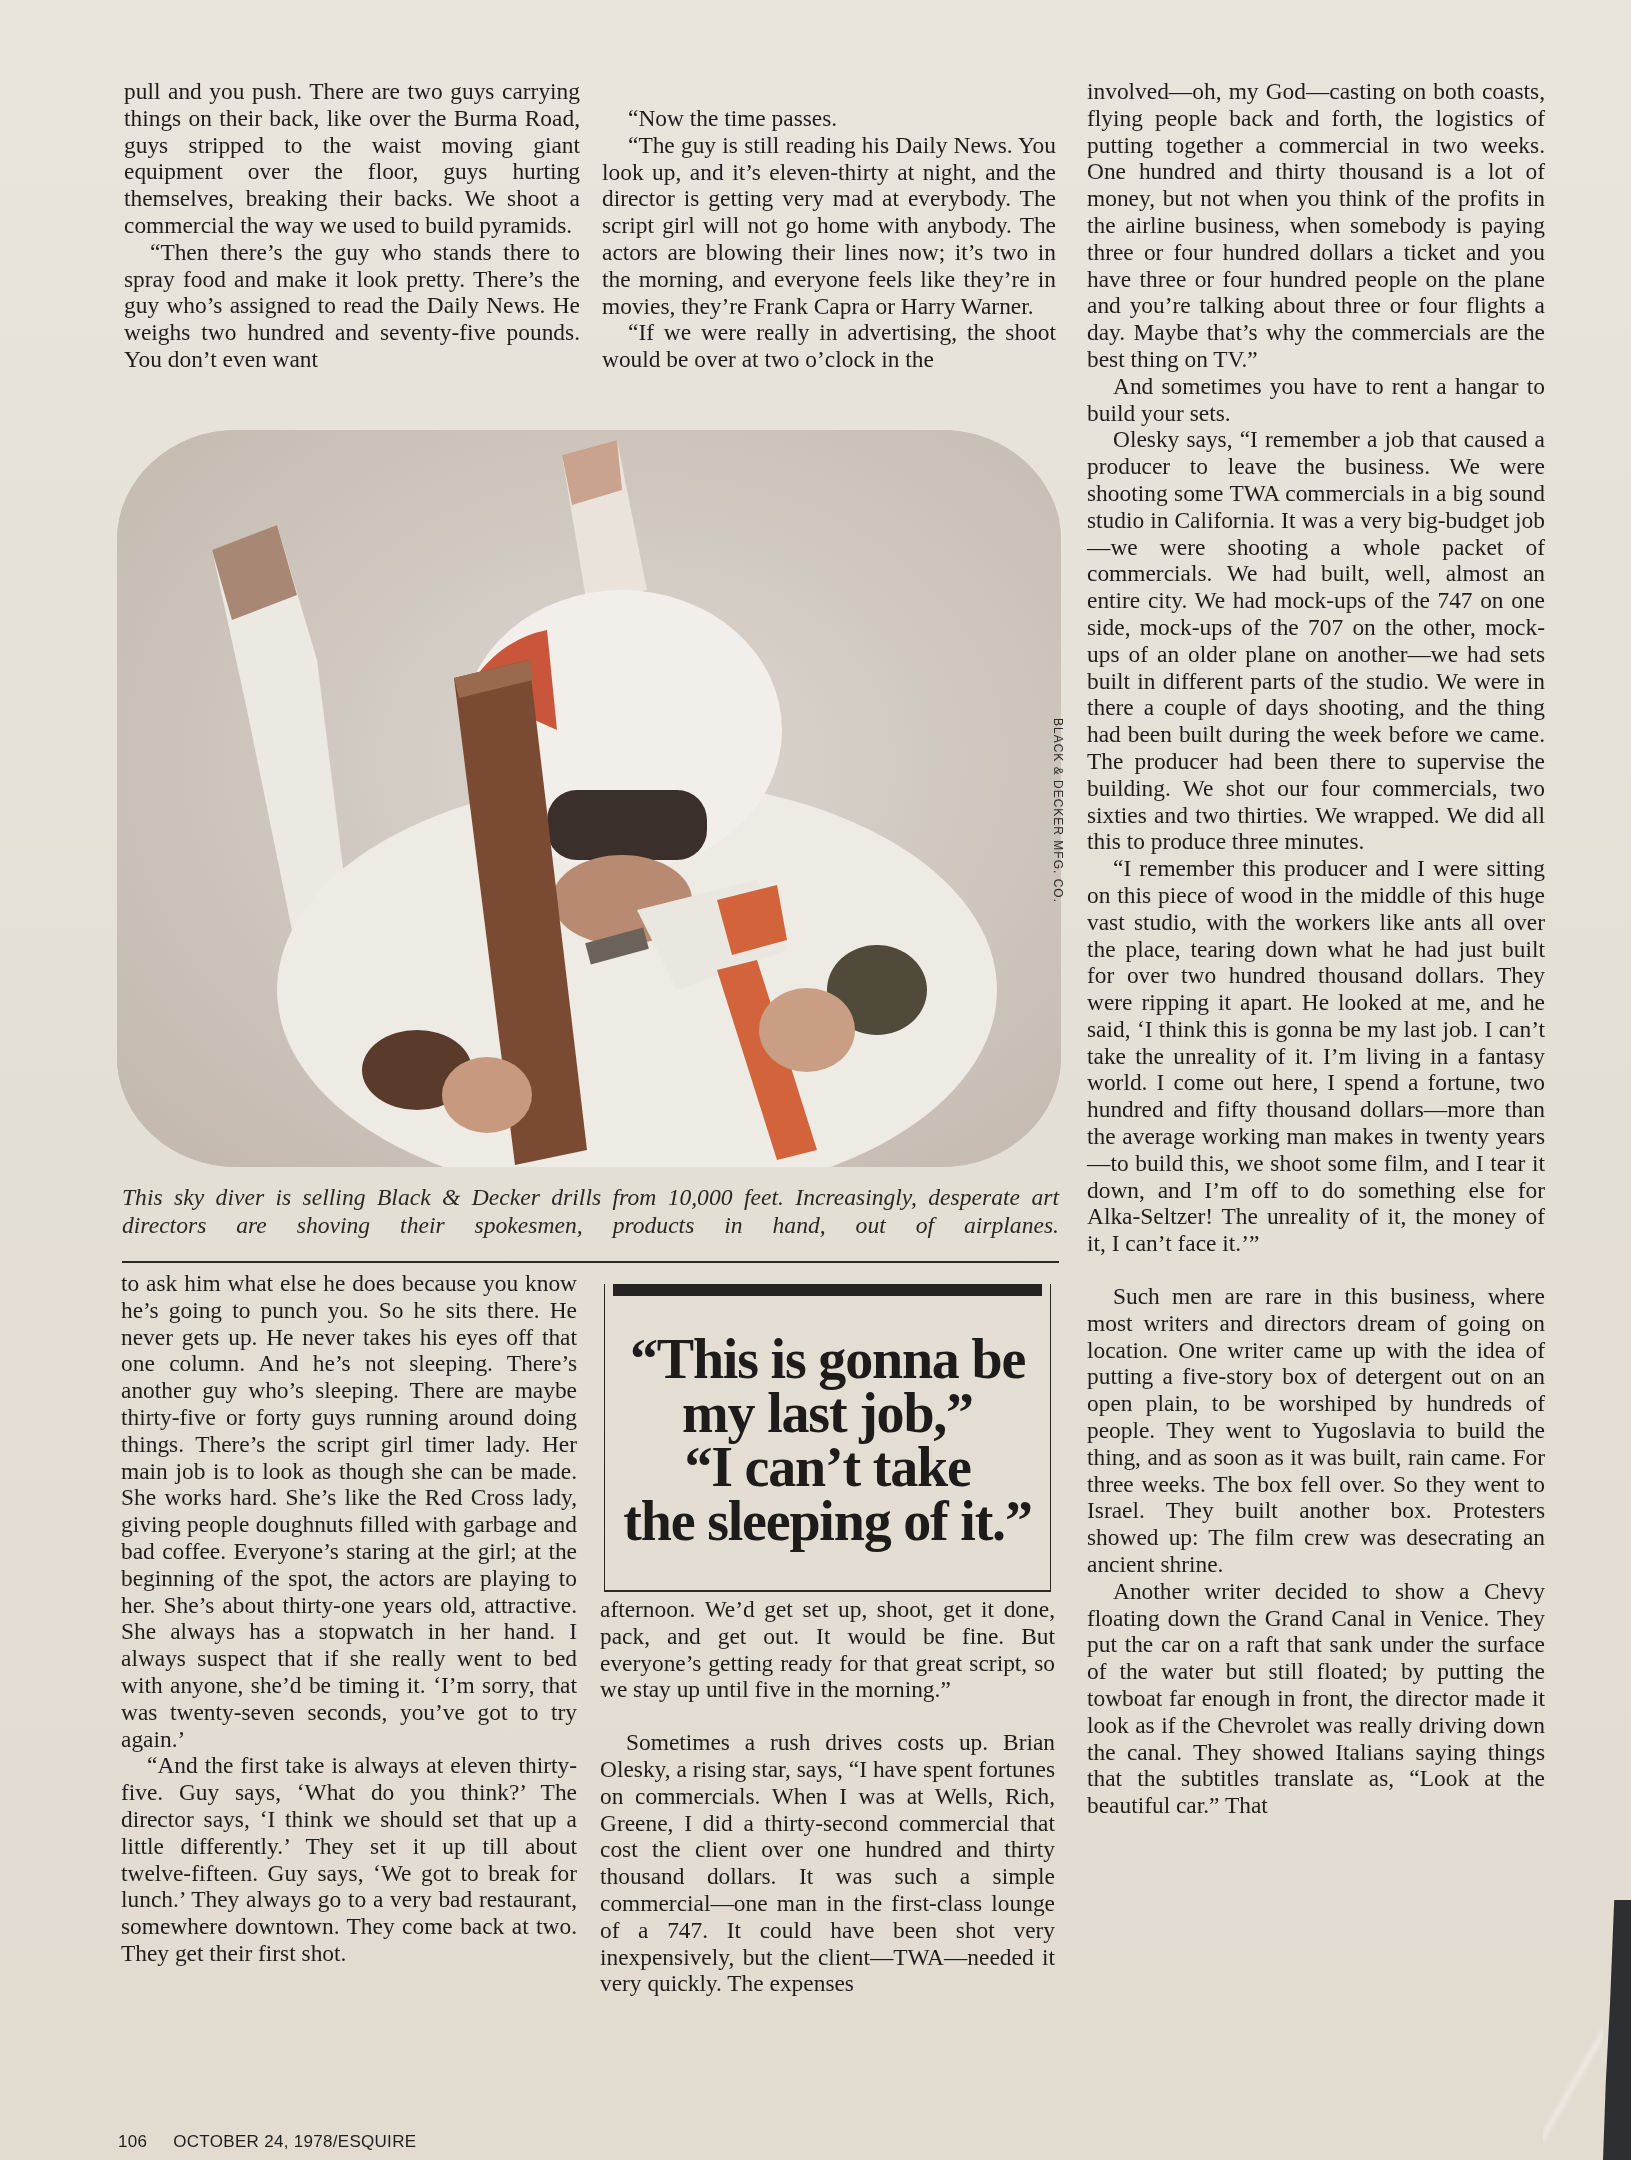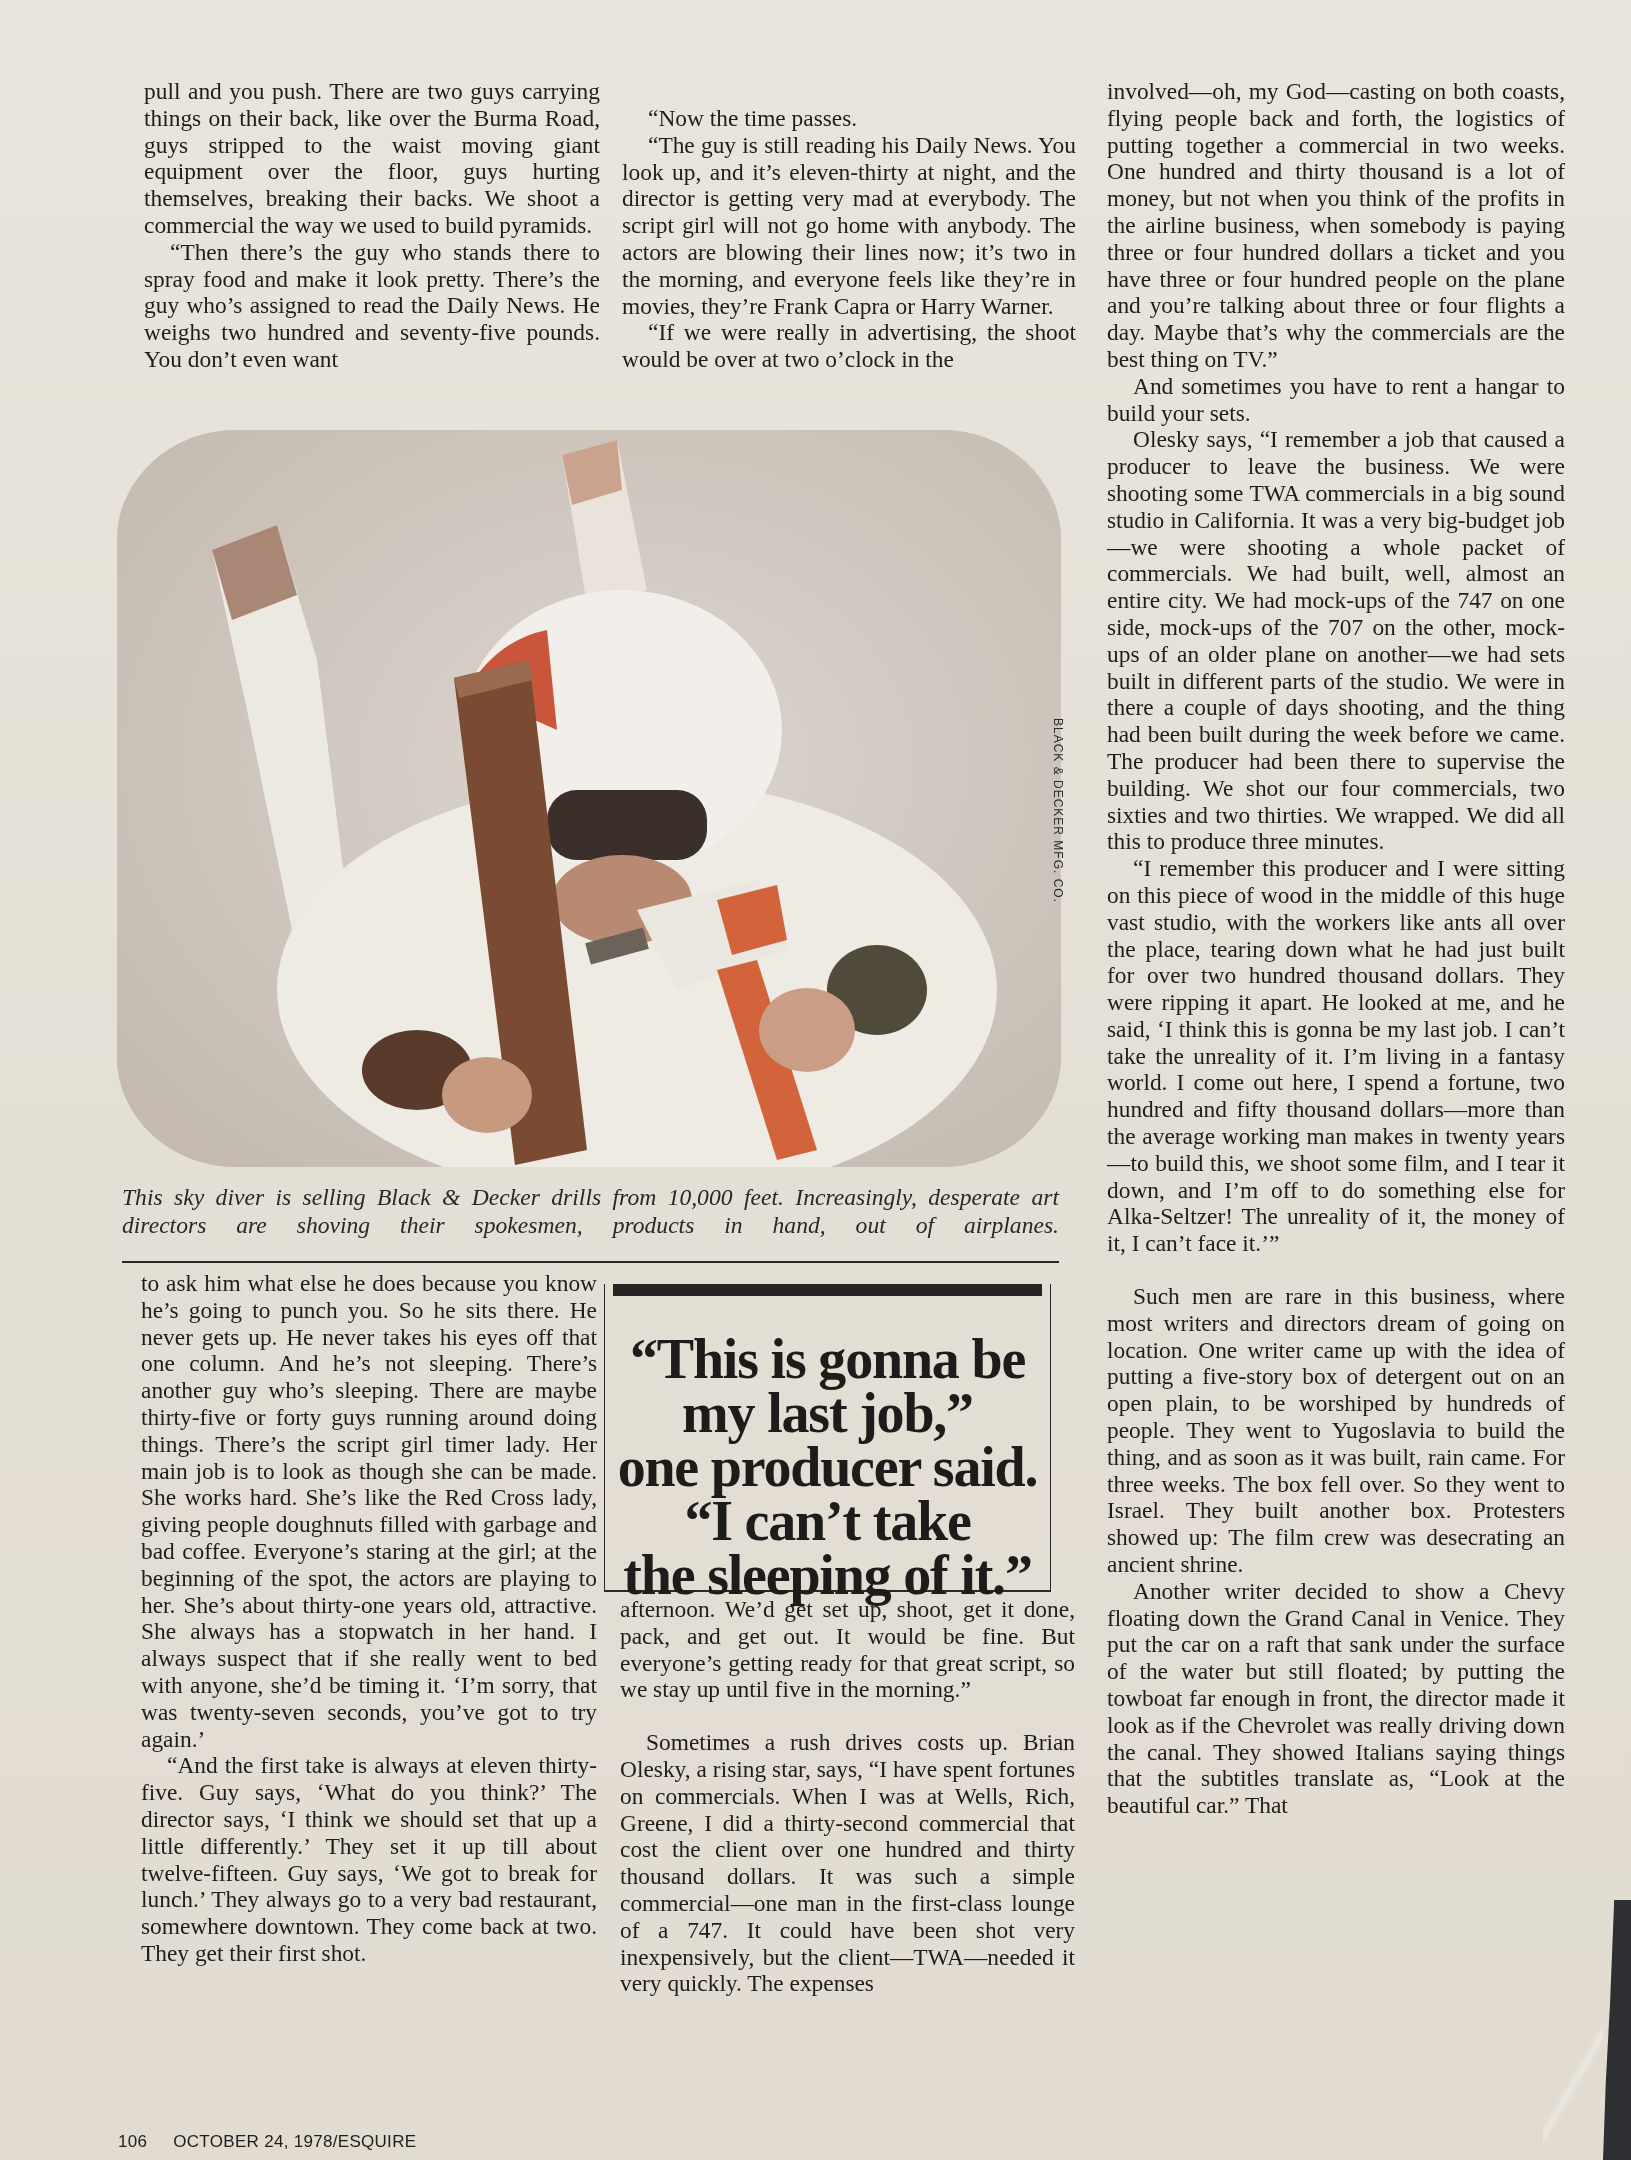--- a/index.html
+++ b/index.html
@@ -19,21 +19,20 @@
       clip-path: polygon(40% 0, 100% 0, 100% 100%, 0 100%, 10% 70%, 25% 40%);
     }
     .fold {
       position: absolute; right: 28px; top: 2010px; width: 60px; height: 150px;
       background: linear-gradient(120deg, rgba(0,0,0,0) 45%, rgba(255,255,255,0.35) 50%, rgba(0,0,0,0) 55%);
     }
     .col {
       position: absolute;
       font-size: 23.4px; line-height: 26.8px;
       text-align: justify;
-      margin-left: 20px;
     }
     .col p { margin: 0; text-indent: 0; }
     .col p.ind { text-indent: 26px; }
     .col p.gap { margin-top: 26px; }
     #col1-top { left: 124px; top: 78px; width: 456px; }
     #col2-top { left: 602px; top: 105px; width: 454px; }
     #col3 { left: 1087px; top: 78px; width: 458px; }
     #col1-bot { left: 121px; top: 1270px; width: 456px; }
     #col2-bot { left: 600px; top: 1596px; width: 455px; }
 
@@ -149,21 +148,20 @@
   <div class="col" id="col1-bot">
     <p>to ask him what else he does because you know he’s going to punch you. So he sits there. He never gets up. He never takes his eyes off that one column. And he’s not sleeping. There’s another guy who’s sleeping. There are maybe thirty-five or forty guys running around doing things. There’s the script girl timer lady. Her main job is to look as though she can be made. She works hard. She’s like the Red Cross lady, giving people doughnuts filled with garbage and bad coffee. Everyone’s staring at the girl; at the beginning of the spot, the actors are playing to her. She’s about thirty-one years old, attractive. She always has a stopwatch in her hand. I always suspect that if she really went to bed with anyone, she’d be timing it. ‘I’m sorry, that was twenty-seven seconds, you’ve got to try again.’</p>
     <p class="ind">“And the first take is always at eleven thirty-five. Guy says, ‘What do you think?’ The director says, ‘I think we should set that up a little differently.’ They set it up till about twelve-fifteen. Guy says, ‘We got to break for lunch.’ They always go to a very bad restaurant, somewhere downtown. They come back at two. They get their first shot.</p>
   </div>
 
   <div class="pullquote">
     <div class="bar"></div>
     <div class="qtext">
       <span>“This is gonna be</span>
       <span>my last job,”</span>
-      <span>one producer said.</span>
       <span>“I can’t take</span>
       <span>the sleeping of it.”</span>
     </div>
   </div>
 
   <div class="col" id="col2-bot">
     <p>afternoon. We’d get set up, shoot, get it done, pack, and get out. It would be fine. But everyone’s getting ready for that great script, so we stay up until five in the morning.”</p>
     <p class="ind gap">Sometimes a rush drives costs up. Brian Olesky, a rising star, says, “I have spent fortunes on commercials. When I was at Wells, Rich, Greene, I did a thirty-second commercial that cost the client over one hundred and thirty thousand dollars. It was such a simple commercial—one man in the first-class lounge of a 747. It could have been shot very inexpensively, but the client—TWA—needed it very quickly. The expenses</p>
   </div>
 

